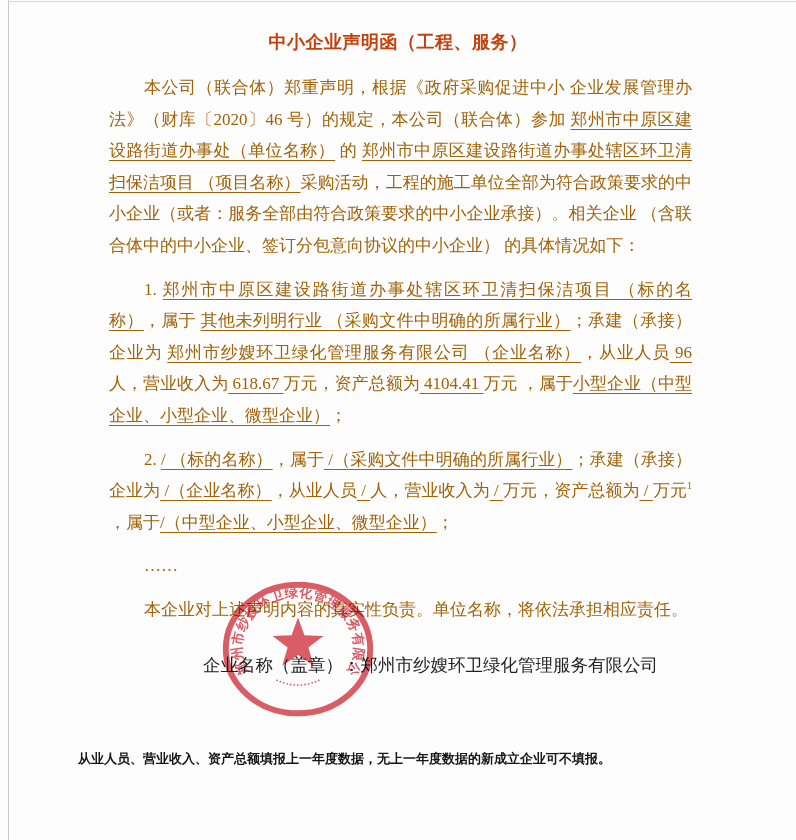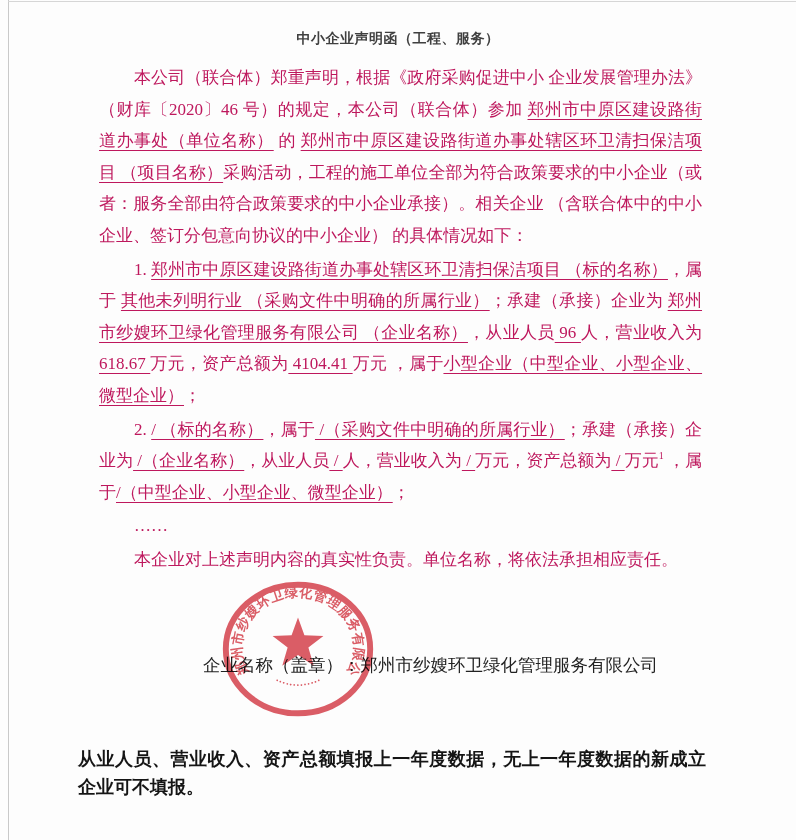--- a/index.html
+++ b/index.html
@@ -8,39 +8,40 @@
     width:796px;height:840px;
     background:#fdfdfd;
     font-family:"Liberation Serif","DejaVu Serif",serif;
     color:#1f1f1f;
     overflow:hidden;
   }
   .edge-left{position:absolute;left:8px;top:0;width:1px;height:840px;background:#c9c9c9;}
   .edge-top{position:absolute;left:8px;top:1px;width:788px;height:1px;background:#d6d6d6;}
   .title{
     position:absolute;left:0;top:30px;width:100%;
-    text-align:center;font-weight:bold;font-size:14px;letter-spacing:.5px;color:#404040;
+    text-align:center;font-weight:bold;font-size:18px;letter-spacing:.5px;color:#c2410c;
   }
   .bodytext{
     position:absolute;left:97px;top:60px;width:607px;
   }
   p.para{
-    margin:2px;font-size:17px;line-height:31.6px;text-align:justify;
-    text-justify:inter-ideograph;color:#be185d;
+    margin:12px;font-size:17px;line-height:31.6px;text-align:justify;
+    text-justify:inter-ideograph;color:#a16207;
   }
   p.indent{text-indent:35px;}
   span.u{text-decoration:underline;text-underline-offset:4px;text-decoration-thickness:1px;}
   sup.fn{font-size:10px;line-height:0;}
   .sig-line{position:absolute;font-size:17.5px;color:#222;white-space:nowrap;}
   .sig-company{left:203px;top:653px;}
   .sig-date{left:233px;top:689px;}
   .footnote{
     position:absolute;left:78px;top:746px;width:628px;
-    font-weight:bold;font-size:18px;line-height:27.5px;color:#151515;
+    font-weight:bold;font-size:13px;line-height:27.5px;color:#151515;
     text-align:justify;
+    font-family:Liberation Mono, monospace;
   }
   .seal{
     position:absolute;left:204px;top:563px;width:188px;height:178px;
     mix-blend-mode:multiply;opacity:.85;pointer-events:none;
   }
 </style>
 </head>
 <body>
 
 <div class="page">

